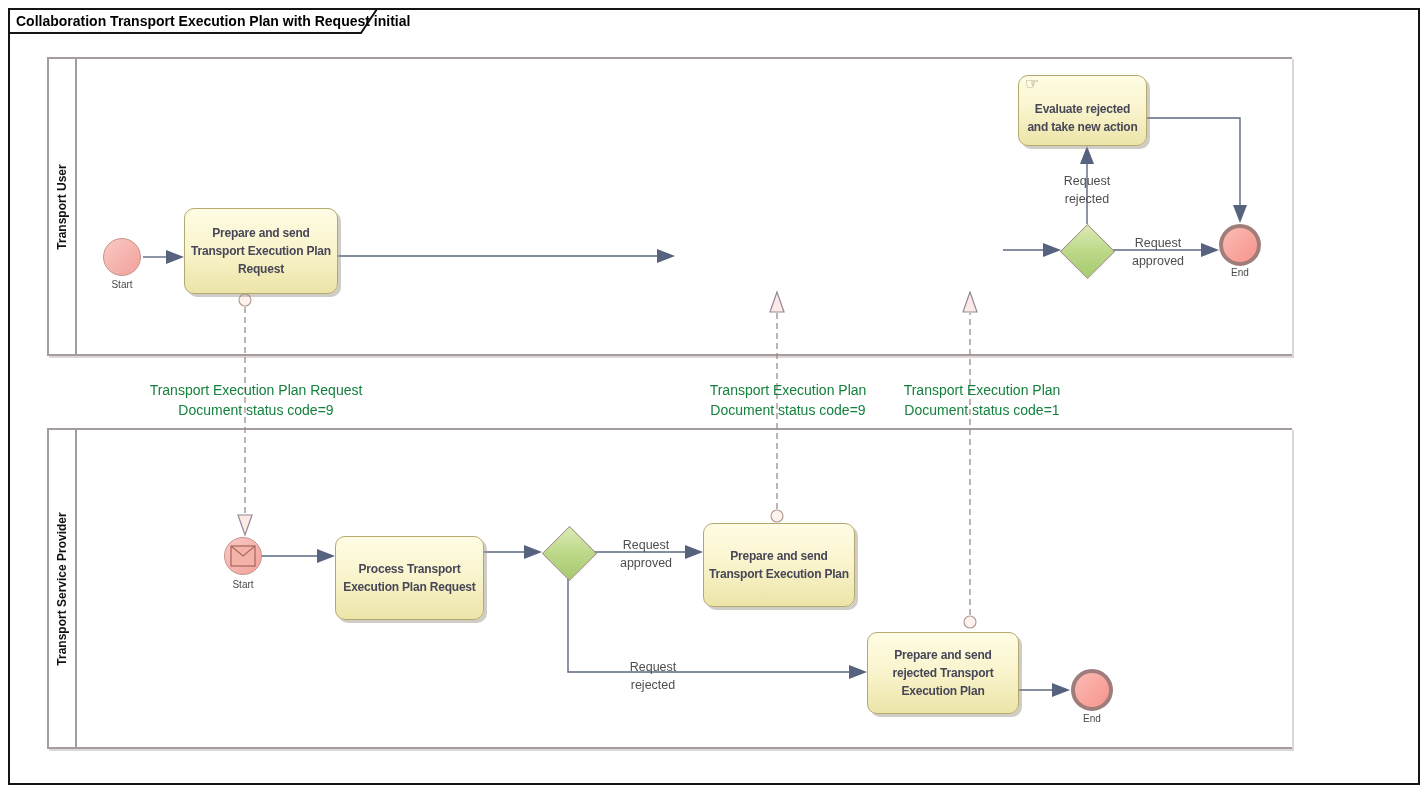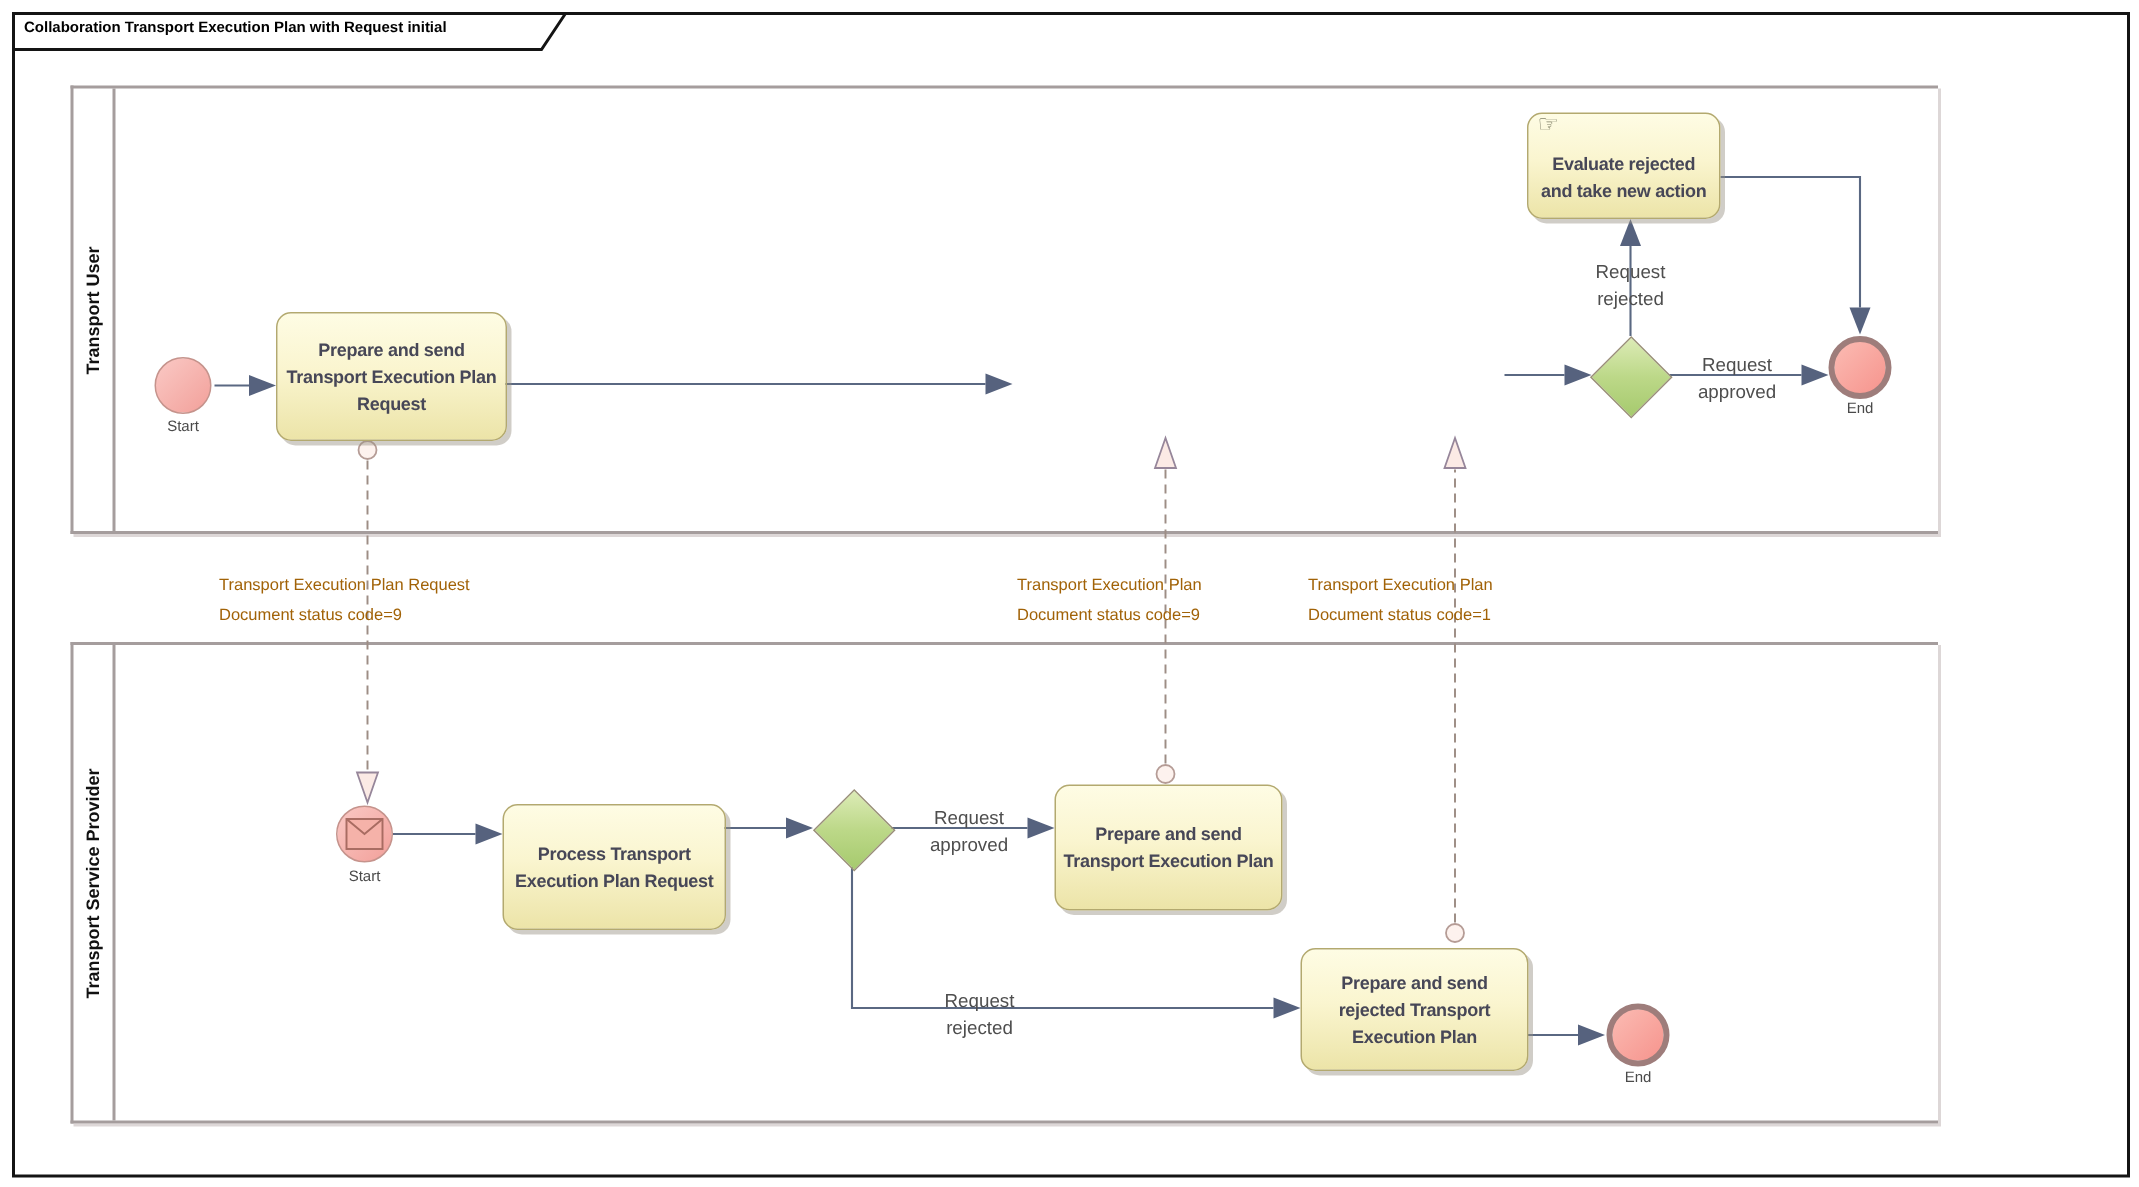--- a/index.html
+++ b/index.html
@@ -1,19 +1,19 @@
 <!DOCTYPE html>
 <html><head>
 <meta charset="utf-8">
 <style>
   html,body{margin:0;padding:0;background:#fff;}
   .canvas{position:relative;width:1426px;height:791px;background:#fff;overflow:hidden;
           font-family:"Liberation Sans",sans-serif;}
   .frame{position:absolute;left:8px;top:8px;width:1408px;height:773px;border:2px solid #141414;}
-  .diagram-title{position:absolute;left:16px;top:13px;font-size:10px;font-weight:bold;color:#000;z-index:6;}
+  .diagram-title{position:absolute;left:16px;top:13px;font-size:14px;font-weight:bold;color:#000;z-index:6;}
   .pool{position:absolute;left:47px;width:1243px;border:2px solid #a59d9d;border-right:none;
         box-shadow:2px 2px 0 #ddd7d7;background:#fff;z-index:1;}
   .pool-strip{position:absolute;left:0;top:0;bottom:0;width:26px;border-right:2px solid #a59d9d;
         display:flex;align-items:center;justify-content:center;}
   .pool-label{transform:rotate(-90deg);white-space:nowrap;font-size:12px;font-weight:bold;color:#111;}
   .connectors{position:absolute;left:0;top:0;z-index:2;pointer-events:none;}
   .task{position:absolute;z-index:3;border:1px solid #b3a96f;border-radius:10px;
         background:linear-gradient(#fefce4 0%,#faf5cf 45%,#ece4a8 100%);
         box-shadow:3px 3px 0 rgba(150,145,130,0.45);
         display:flex;align-items:center;justify-content:center;text-align:center;
@@ -24,21 +24,21 @@
         background:linear-gradient(135deg,#fac9c5,#f2a09a);
         display:flex;align-items:center;justify-content:center;}
   .end-event{width:42px;height:42px;border:4px solid #9e7d7b;
         background:linear-gradient(135deg,#fbbbb3,#f6948d);}
   .gateway{position:absolute;z-index:3;width:37px;height:37px;transform:rotate(45deg);
         background:linear-gradient(135deg,#dcebb6 0%,#bcd888 50%,#a6ca6e 100%);
         border:1px solid #9a9078;}
   .node-label{position:absolute;z-index:4;font-size:10px;color:#4a4a4a;text-align:center;}
   .edge-label{position:absolute;z-index:4;font-size:12.5px;color:#4e4e4e;text-align:center;
         white-space:pre-line;line-height:18px;}
-  .msg-label{position:absolute;z-index:4;font-size:11px;color:#a16207;text-align:left;
+  .msg-label{position:absolute;z-index:4;font-size:14px;color:#15803d;text-align:center;
         white-space:pre-line;line-height:20px;}
   .manual-icon{position:absolute;left:6px;top:0px;font-size:16px;font-weight:normal;
         color:#83836a;line-height:16px;}
   .evaluate-task{padding-top:14px;box-sizing:border-box;}
 </style>
 </head>
 <body>
 
 <div class="canvas">
 

